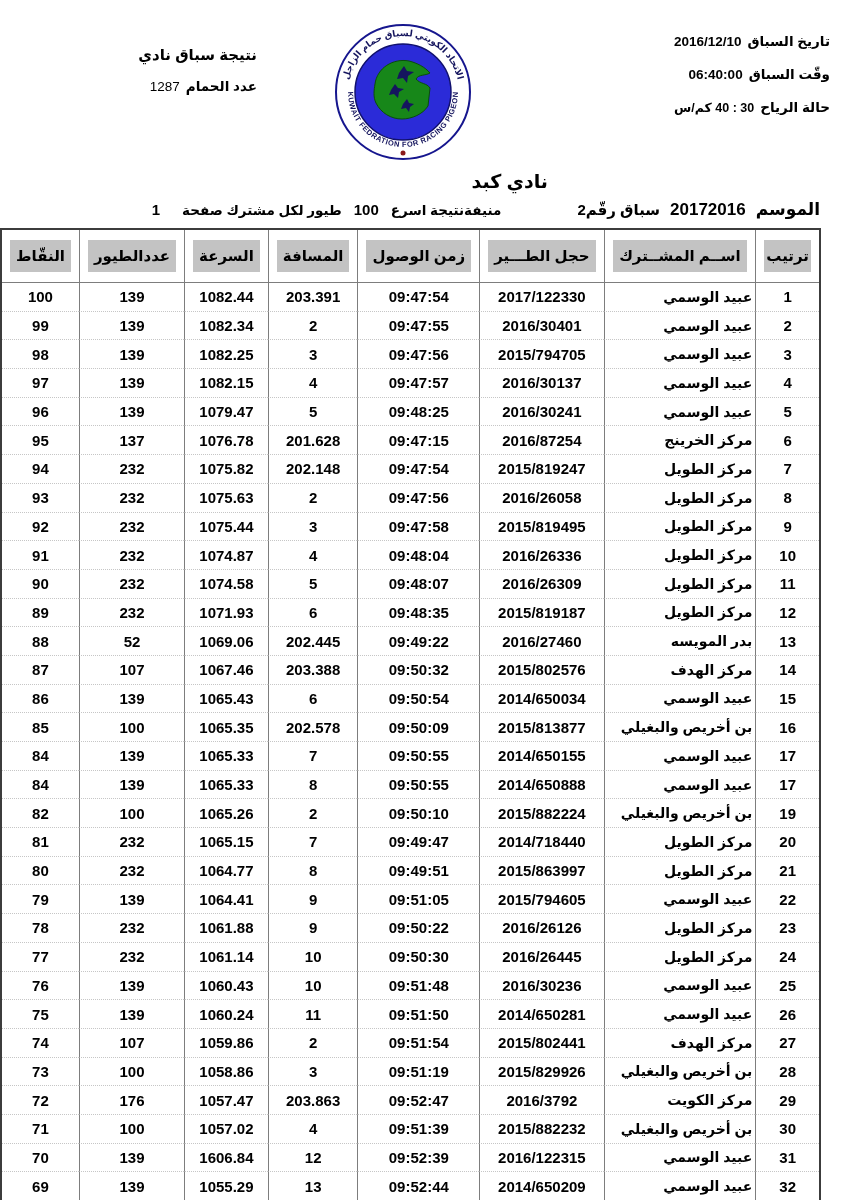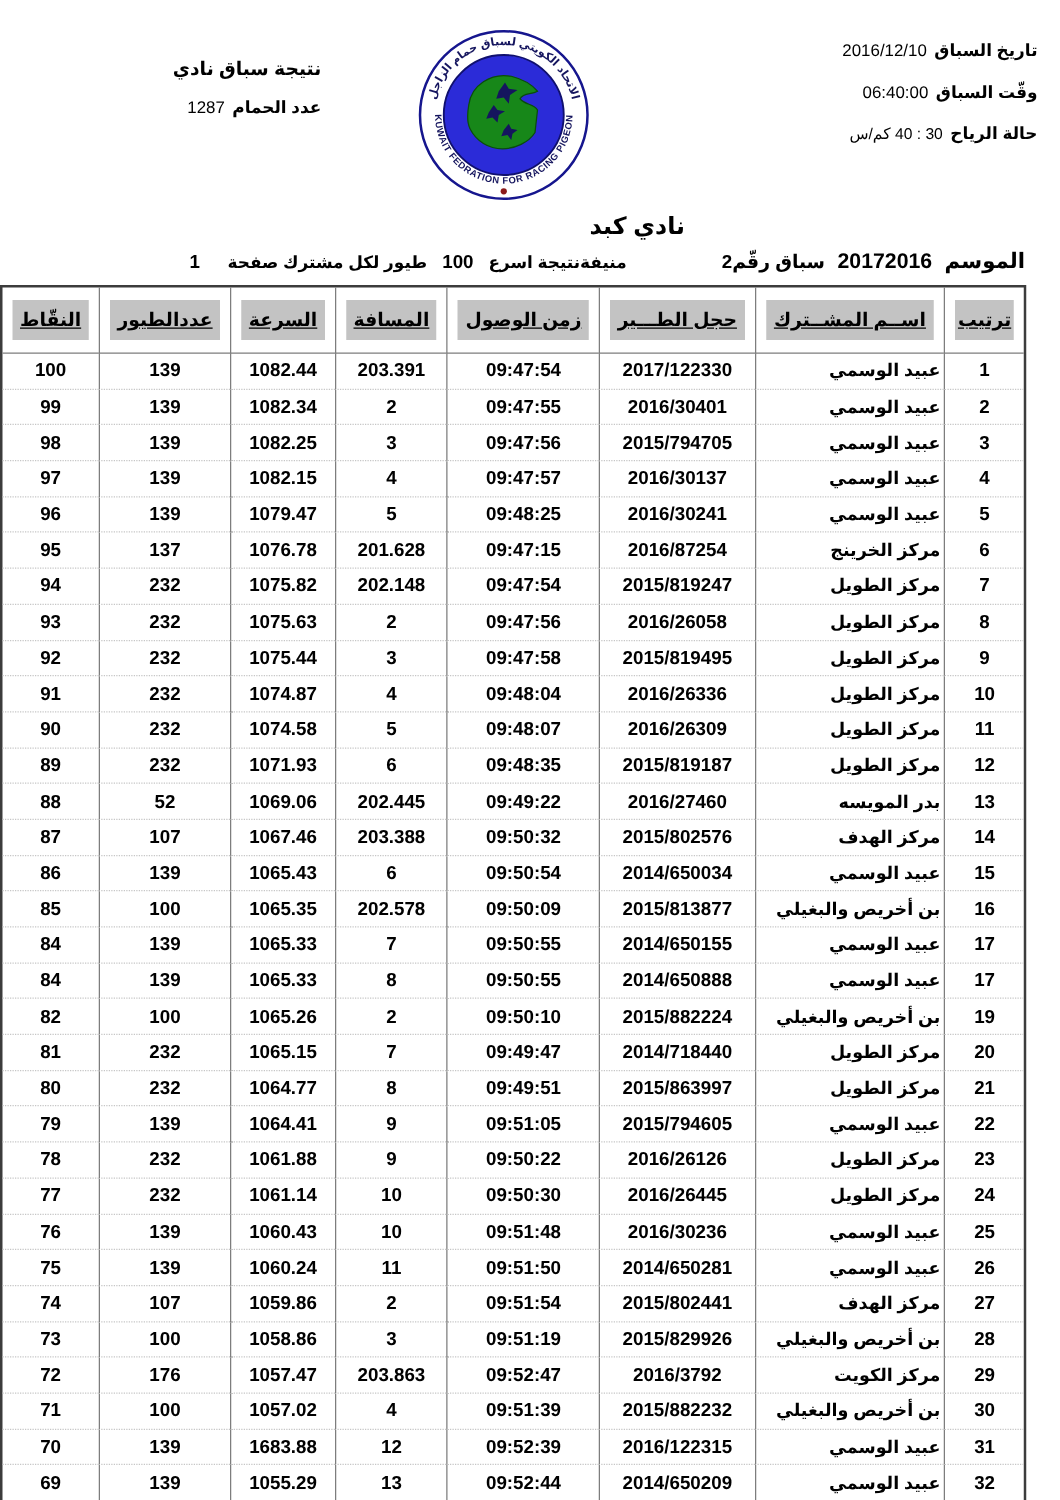--- a/index.html
+++ b/index.html
@@ -9,21 +9,21 @@
     font-family:"Liberation Sans","DejaVu Sans",sans-serif;
     overflow:hidden;
   }
   
   .top-right{
     position:absolute;top:33px;right:18px;
     direction:rtl;text-align:right;font-size:13.5px;
   }
   .top-right .line{height:33px;}
   .top-right .lbl{font-weight:bold;margin-left:6px;}
-  .top-right .val{font-weight:normal;}
+  .top-right .val{font-weight:bold;}
   .top-right .val.small{font-size:12.5px;}
 
   .top-left{
     position:absolute;top:46px;left:75px;width:182px;
     direction:rtl;text-align:right;
   }
   .top-left .title{font-weight:bold;font-size:15px;height:32px;}
   .top-left .line{height:33px;font-size:13.5px;}
   .top-left .lbl{font-weight:bold;margin-left:6px;}
   .top-left .val{font-weight:normal;}
@@ -52,21 +52,21 @@
   .race-line .page{font-size:15px;}
 
   
   .results{position:absolute;top:228px;right:27px;}
   table{
     border-collapse:separate;border-spacing:0;
     direction:rtl;table-layout:fixed;
     border:2px solid #3c3c3c;
   }
   th,td{margin:0;overflow:hidden;white-space:nowrap;}
-  th{padding:8px;height:36px;vertical-align:middle;text-decoration:underline;}
+  th{padding:8px;height:36px;vertical-align:middle;}
   th,td{border-left:1px solid #7d7d7d;}
   th:last-child,td:last-child{border-left:none;}
   thead th{border-bottom:1px solid #7d7d7d;}
   .th-box{
     background:#c3c3c3;height:32px;
     display:flex;align-items:center;justify-content:flex-start;
     padding:0 6px;font-weight:bold;font-size:15px;
   }
   .th-box.center{justify-content:center;padding:0 2px;}
   tbody td{
@@ -475,21 +475,21 @@
           <td>1057.02</td>
           <td>100</td>
           <td>71</td>
         </tr>
         <tr>
           <td>31</td>
           <td class="name-cell">عبيد الوسمي</td>
           <td>2016/122315</td>
           <td>09:52:39</td>
           <td>12</td>
-          <td>1683.88</td>
+          <td>1606.84</td>
           <td>139</td>
           <td>70</td>
         </tr>
         <tr>
           <td>32</td>
           <td class="name-cell">عبيد الوسمي</td>
           <td>2014/650209</td>
           <td>09:52:44</td>
           <td>13</td>
           <td>1055.29</td>

